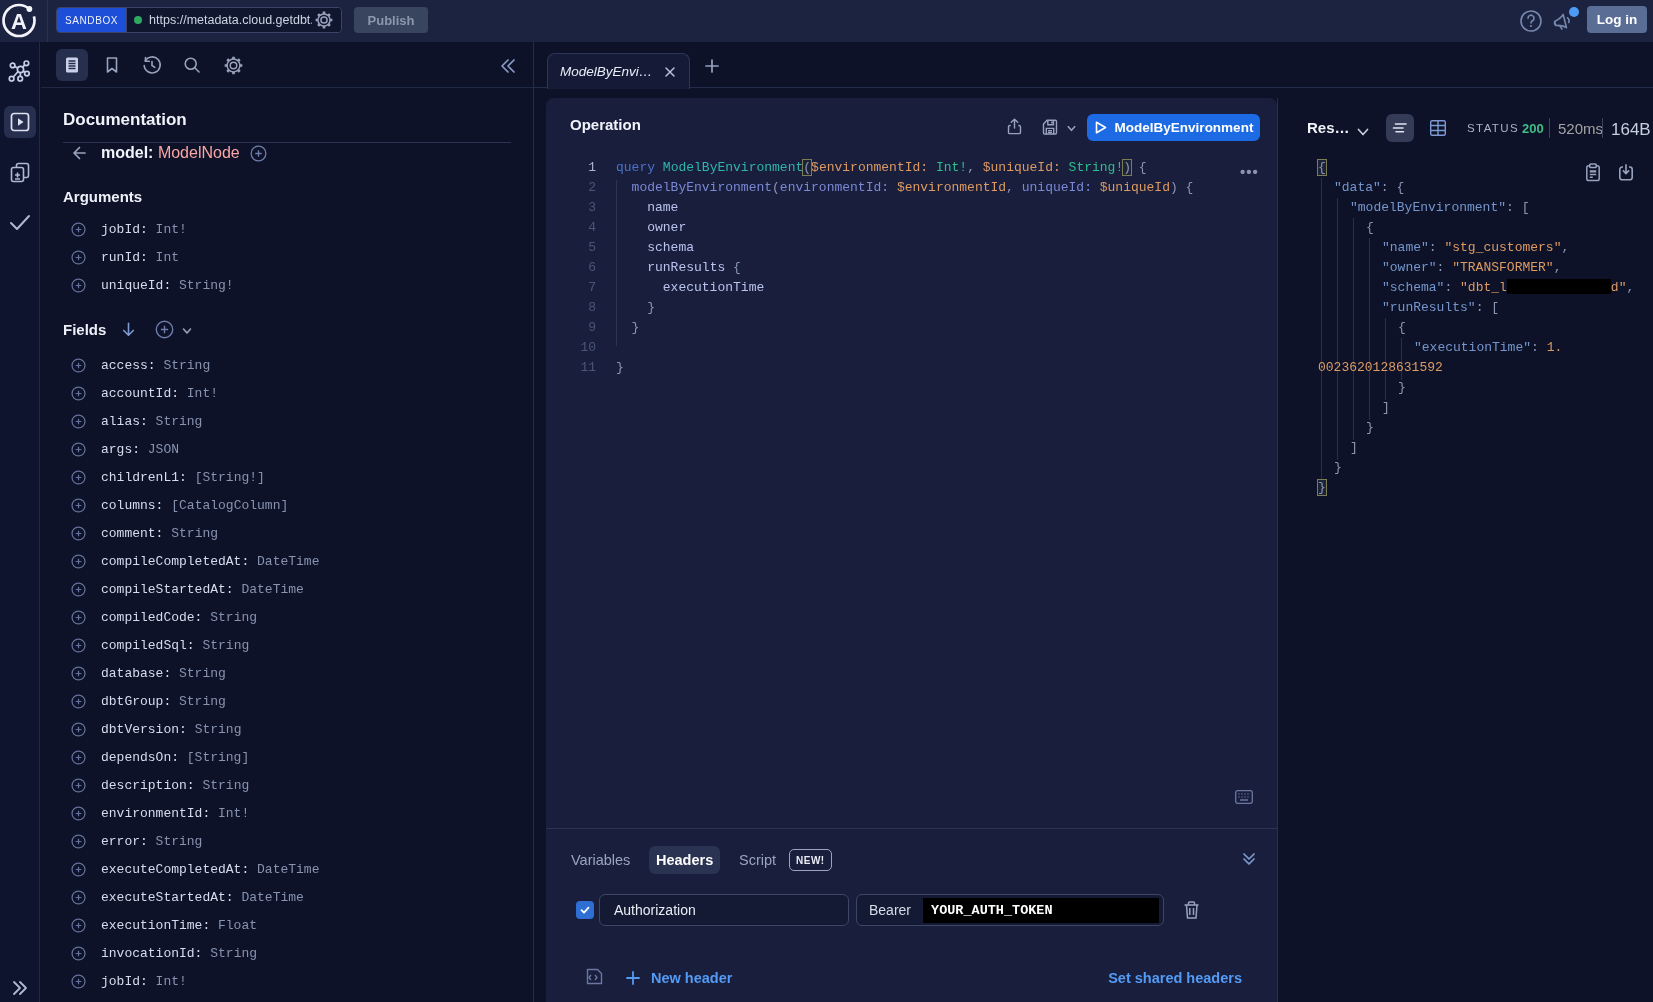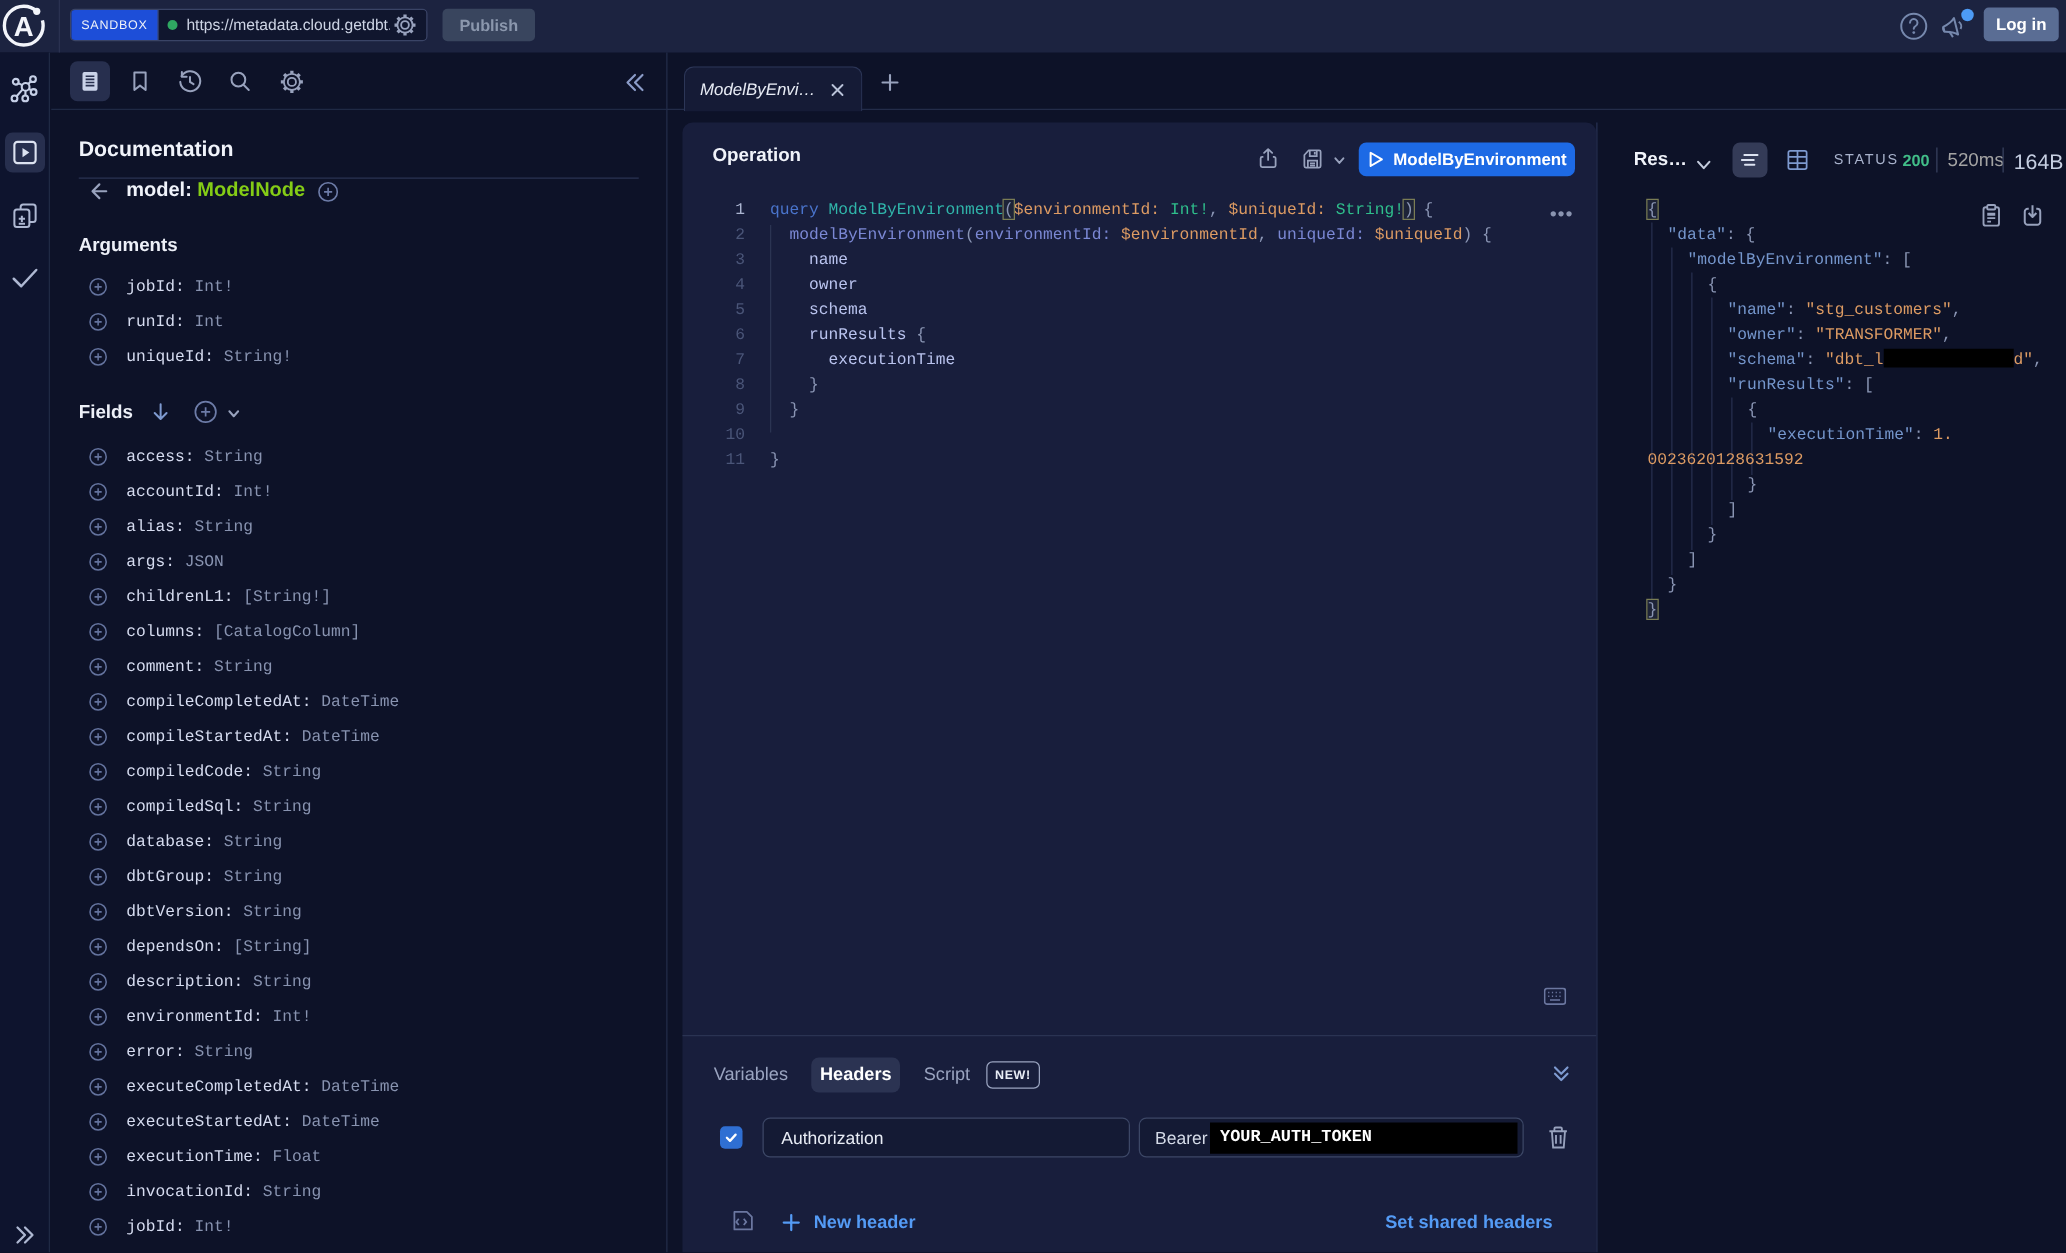--- a/index.html
+++ b/index.html
@@ -52,21 +52,21 @@
 .kw { color:#4a74cc; } .opn { color:#30b5aa; } .var { color:#dd9b63; } .typ { color:#2fbf8c; }
 .fld { color:#b9c3ee; } .pun { color:#8b96b5; } .lav { color:#7b88d4; }
 .bm { outline:1px solid #7a7d55; background:#1d2337; }
 
 #opfooterline { position:absolute; left:0px; top:730px; width:731px; height:1px; background:#2a3352; }
 .bottab { position:absolute; top:748px; height:28px; display:flex; align-items:center; font-size:14.5px; color:#9aa4c0; padding:0 11px; border-radius:6px; }
 #hdrtab { background:#2b3352; color:#fff; font-weight:bold; padding:0 7px !important; }
 #newbadge { position:absolute; top:751px; left:243px; height:22px; border:1px solid #9aa4c0; border-radius:5px; color:#e8ecf5; font-size:10px; font-weight:bold; letter-spacing:0.5px; display:flex; align-items:center; padding:0 6px; }
 #authrow { position:absolute; top:796px; left:30px; display:flex; align-items:center; }
 .checkbox { width:18px; height:18px; background:#2f6fd3; border-radius:4px; display:flex; align-items:center; justify-content:center; }
-#authinput { margin-left:16px; width:294px; height:32px; border:1px solid #3c4766; border-radius:6px; background:#141a34; display:flex; align-items:center; padding:0 14px; font-size:14px; color:#e8ecf5; }
+#authinput { margin-left:5px; width:250px; height:32px; border:1px solid #3c4766; border-radius:6px; background:#141a34; display:flex; align-items:center; padding:0 14px; font-size:14px; color:#e8ecf5; }
 #valinput { margin-left:7px; width:308px; height:32px; border:1px solid #3c4766; border-radius:6px; background:#141a34; display:flex; align-items:center; padding:0 4px 0 12px; font-size:14px; color:#d5dbe8; }
 .blk { background:#000; color:#fff; font-family:"Liberation Mono",monospace; font-size:13.5px; font-weight:bold; width:252px; height:25px; display:inline-flex; align-items:center; padding-left:8px; }
 #newheader { position:absolute; top:872px; left:79px; color:#549bf5; font-size:14.5px; font-weight:bold; display:flex; align-items:center; gap:10px; }
 #sharedheaders { position:absolute; top:872px; right:35px; color:#549bf5; font-size:14.5px; font-weight:bold; }
 
 
 #resphead { left:1307px; top:114px; height:28px; display:flex; align-items:center; }
 .jsonline { position:absolute; font-family:"Liberation Mono",monospace; font-size:13px; line-height:20px; white-space:pre; color:#8b96b5; }
 .jkey { color:#7596cc; } .jstr { color:#dd9b63; } .jnum { color:#dd9b63; }
 .guide { position:absolute; width:1px; background:#272f4e; }
@@ -199,21 +199,21 @@
 </div>
 
 <div class="abs" id="docpanel">
   <h1 class="doct">Documentation</h1>
   <div class="abs" id="docdivider"></div>
   <div class="abs" id="modelrow">
     <svg width="20" height="20" viewBox="0 0 20 20" fill="none" stroke="#98a2bd" stroke-width="1.7">
         <path d="M11.5 4.5 L6 10 l5.5 5.5 M6.3 10 H17" stroke-linecap="round" stroke-linejoin="round"></path>
       </svg>
     <span style="margin-left:13px;font-size:16px;font-weight:bold;color:#f0f3fa">model:&nbsp;</span>
-      <span style="font-size:16px;font-weight:bold;color:#84cc16">ModelNode</span>
+      <span style="font-size:16px;font-weight:normal;color:#fca5a5">ModelNode</span>
     <svg style="margin-left:10px" width="17" height="17" viewBox="0 0 22 22" fill="none" stroke="#6d7ca8" stroke-width="1.7">
         <circle cx="11" cy="11" r="9.5"></circle>
         <path d="M11 6.8 v8.4 M6.8 11 h8.4"></path>
       </svg>
   </div>
   <div class="secthead" style="left:22px;top:100px">Arguments</div>
   <div class="argrow" style="top:127px;height:28px">
       <svg class="pluscirc" width="15" height="15" viewBox="0 0 22 22" fill="none" stroke="#64739e" stroke-width="1.8">
         <circle cx="11" cy="11" r="9.5"></circle>
         <path d="M11 6.8 v8.4 M6.8 11 h8.4"></path>
@@ -488,21 +488,21 @@
       <path d="M4 4 l5 5 5-5 M4 9 l5 5 5-5" stroke-linecap="round" stroke-linejoin="round"></path>
     </svg>
 
   <div id="authrow">
     <div class="checkbox">
         <svg width="12" height="12" viewBox="0 0 12 12">
           <path d="M2.5 6.2 l2.5 2.5 4.5-5" fill="none" stroke="#fff" stroke-width="1.8" stroke-linecap="round" stroke-linejoin="round"></path>
         </svg>
       </div>
     <div id="authinput">Authorization</div>
-    <div id="valinput">Bearer<span class="blk" style="margin-left:2px">YOUR_AUTH_TOKEN</span></div>
+    <div id="valinput">Bearer<span class="blk" style="margin-left:12px">YOUR_AUTH_TOKEN</span></div>
     <svg style="margin-left:18px" width="19" height="20" viewBox="0 0 19 20" fill="none" stroke="#98a2bd" stroke-width="1.5">
       <path d="M2.5 5 h14 M6.5 5 V3 a1 1 0 0 1 1-1 h4 a1 1 0 0 1 1 1 v2 M4.5 5 l1 13 h8.5 l1-13 M7.8 8 v7 M11.5 8 v7"></path>
     </svg>
   </div>
   <svg class="abs" style="left:39px;top:869px" width="19" height="19" viewBox="0 0 19 19" fill="none" stroke="#6b77a0" stroke-width="1.4">
     <path d="M2.5 2.5 h10 l4 4 v10 h-14 z" stroke-linejoin="round"></path>
     <path d="M6 8 l-2 2.5 2 2.5 M10 8 l2 2.5 -2 2.5"></path>
   </svg>
   <div id="newheader"><svg width="16" height="16" viewBox="0 0 16 16" fill="none" stroke="#549bf5" stroke-width="1.8">
         <path d="M8 2 v12 M2 8 h12" stroke-linecap="round"></path>

